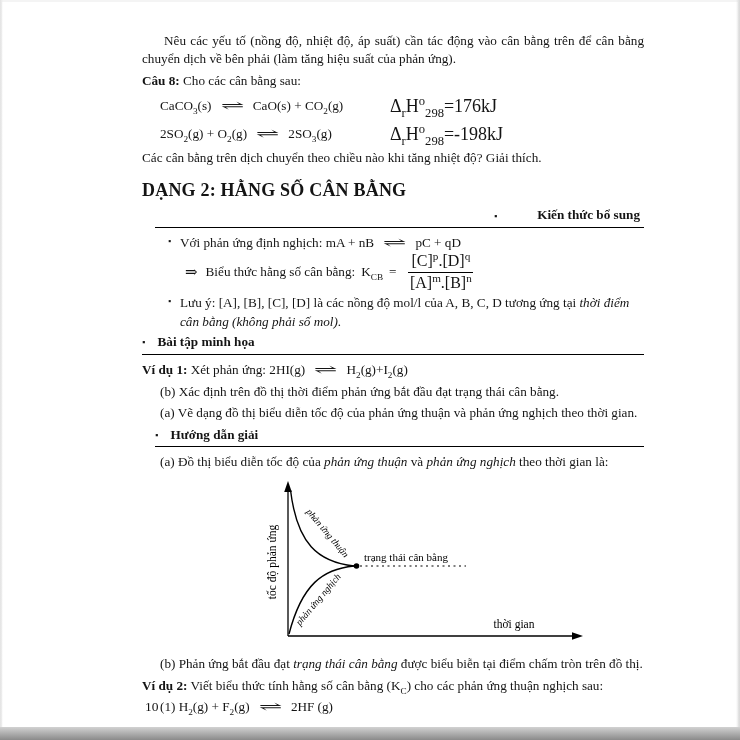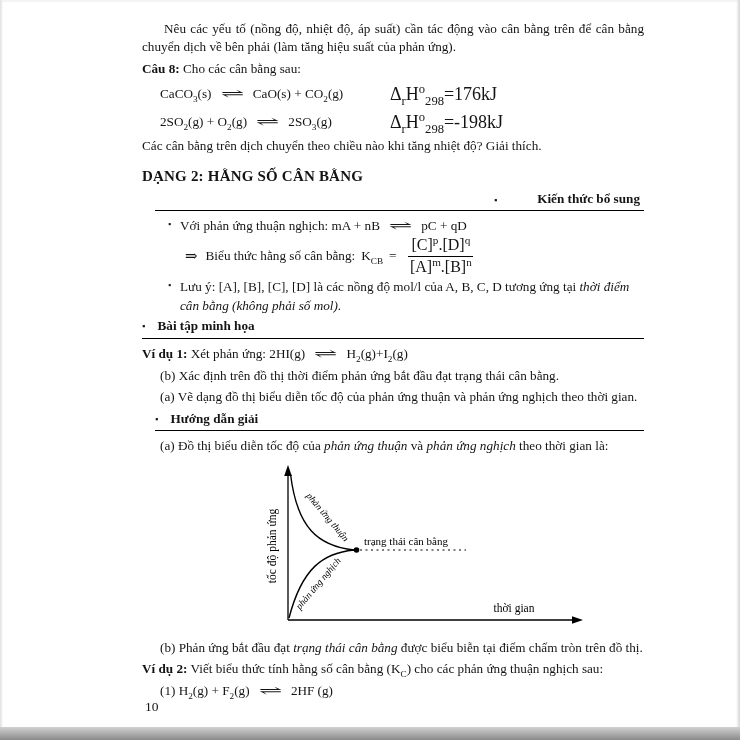--- a/index.html
+++ b/index.html
@@ -9,35 +9,35 @@
     font-size:13.2px;color:#141414;position:relative;overflow:hidden;
   }
   .sheet{width:740px;height:740px;position:relative;background:#fff;
     box-shadow:inset 0 0 0 2px #f4f4f4;}
   .edge-right{position:absolute;right:0;top:0;bottom:0;width:4px;
     background:linear-gradient(to left,#d8d8d8,rgba(255,255,255,0));}
   .edge-left{position:absolute;left:0;top:0;bottom:0;width:3px;
     background:linear-gradient(to right,#e3e3e3,rgba(255,255,255,0));}
   .edge-bottom{position:absolute;left:0;right:0;bottom:0;height:13px;
     background:linear-gradient(to bottom,#d2d2d2,#8a8a8a);}
-  .content{position:absolute;left:142px;top:20px;width:502px;line-height:1.4;}
+  .content{position:absolute;left:142px;top:32px;width:502px;line-height:1.4;}
   p{margin:0 0 3px 0;}
   .just{text-align:justify;text-indent:22px;}
   .ind{padding-left:18px;}
   .b{font-weight:bold;}
   .bi{font-weight:bold;}
   .rt-t{}
   .rt-b{font-weight:bold;}
   .rt-i{font-style:italic;}
   .rt-arr{display:inline-block;transform:scaleX(2.1);margin:0 15px;font-size:1.02em;}
   sub,sup{font-size:0.7em;line-height:0;}
   .eqrow{display:flex;align-items:center;padding-left:18px;height:26px;margin-bottom:2px;}
   .eqrow .eq{width:230px;}
   .eqrow .dh{font-size:18px;}
-  h3.dheading{font-size:15px;font-weight:bold;margin:10px 0 3px 0;letter-spacing:0.2px;}
+  h3.dheading{font-size:18px;font-weight:bold;margin:10px 0 3px 0;letter-spacing:0.2px;}
   .rule-row{border-bottom:1.4px solid #000;padding-bottom:2px;margin:2px 0 6px 0;}
   .rule-row .blt{font-size:9px;vertical-align:1px;}
   .rr-right{display:flex;justify-content:flex-end;align-items:baseline;gap:40px;
     margin-left:13px;padding-right:4px;}
   .rr-left .blt{margin-right:9px;}
   .rr-ml{margin-left:13px;}
   .li{display:flex;padding-left:26px;margin-bottom:2px;}
   .li .blt{flex:0 0 auto;font-size:8.5px;margin-right:9px;padding-top:2px;}
   .kcb-row{display:flex;align-items:center;gap:6px;padding-left:43px;margin:2px 0 4px 0;height:36px;}
   .kcb-row .imp{font-size:15px;margin-right:2px;}
@@ -75,21 +75,21 @@
 
     <h3 class="dheading">DẠNG 2: HẰNG SỐ CÂN BẰNG</h3>
 
     <div class="rule-row rr-right">
       <span class="blt">▪</span>
       <span class="bi">Kiến thức bổ sung</span>
     </div>
 
     <div class="li">
       <span class="blt">▪</span>
-      <span><span class="rt-t">Với phản ứng thuận nghịch: mA + nB</span><span class="rt-arr">⇌</span><span class="rt-t">pC + qD</span></span>
+      <span><span class="rt-t">Với phản ứng định nghịch: mA + nB</span><span class="rt-arr">⇌</span><span class="rt-t">pC + qD</span></span>
     </div>
 
     <div class="kcb-row">
       <span class="imp">⇒</span>
       <span>Biểu thức hằng số cân bằng:</span>
       <span><span>K</span><sub>CB</sub></span>
       <span>=</span>
       <span class="frac">
         <span class="num"><span class="rt-t">[C]</span><sup>p</sup><span class="rt-t">.[D]</span><sup>q</sup></span>
         <span class="den"><span class="rt-t">[A]</span><sup>m</sup><span class="rt-t">.[B]</span><sup>n</sup></span>

